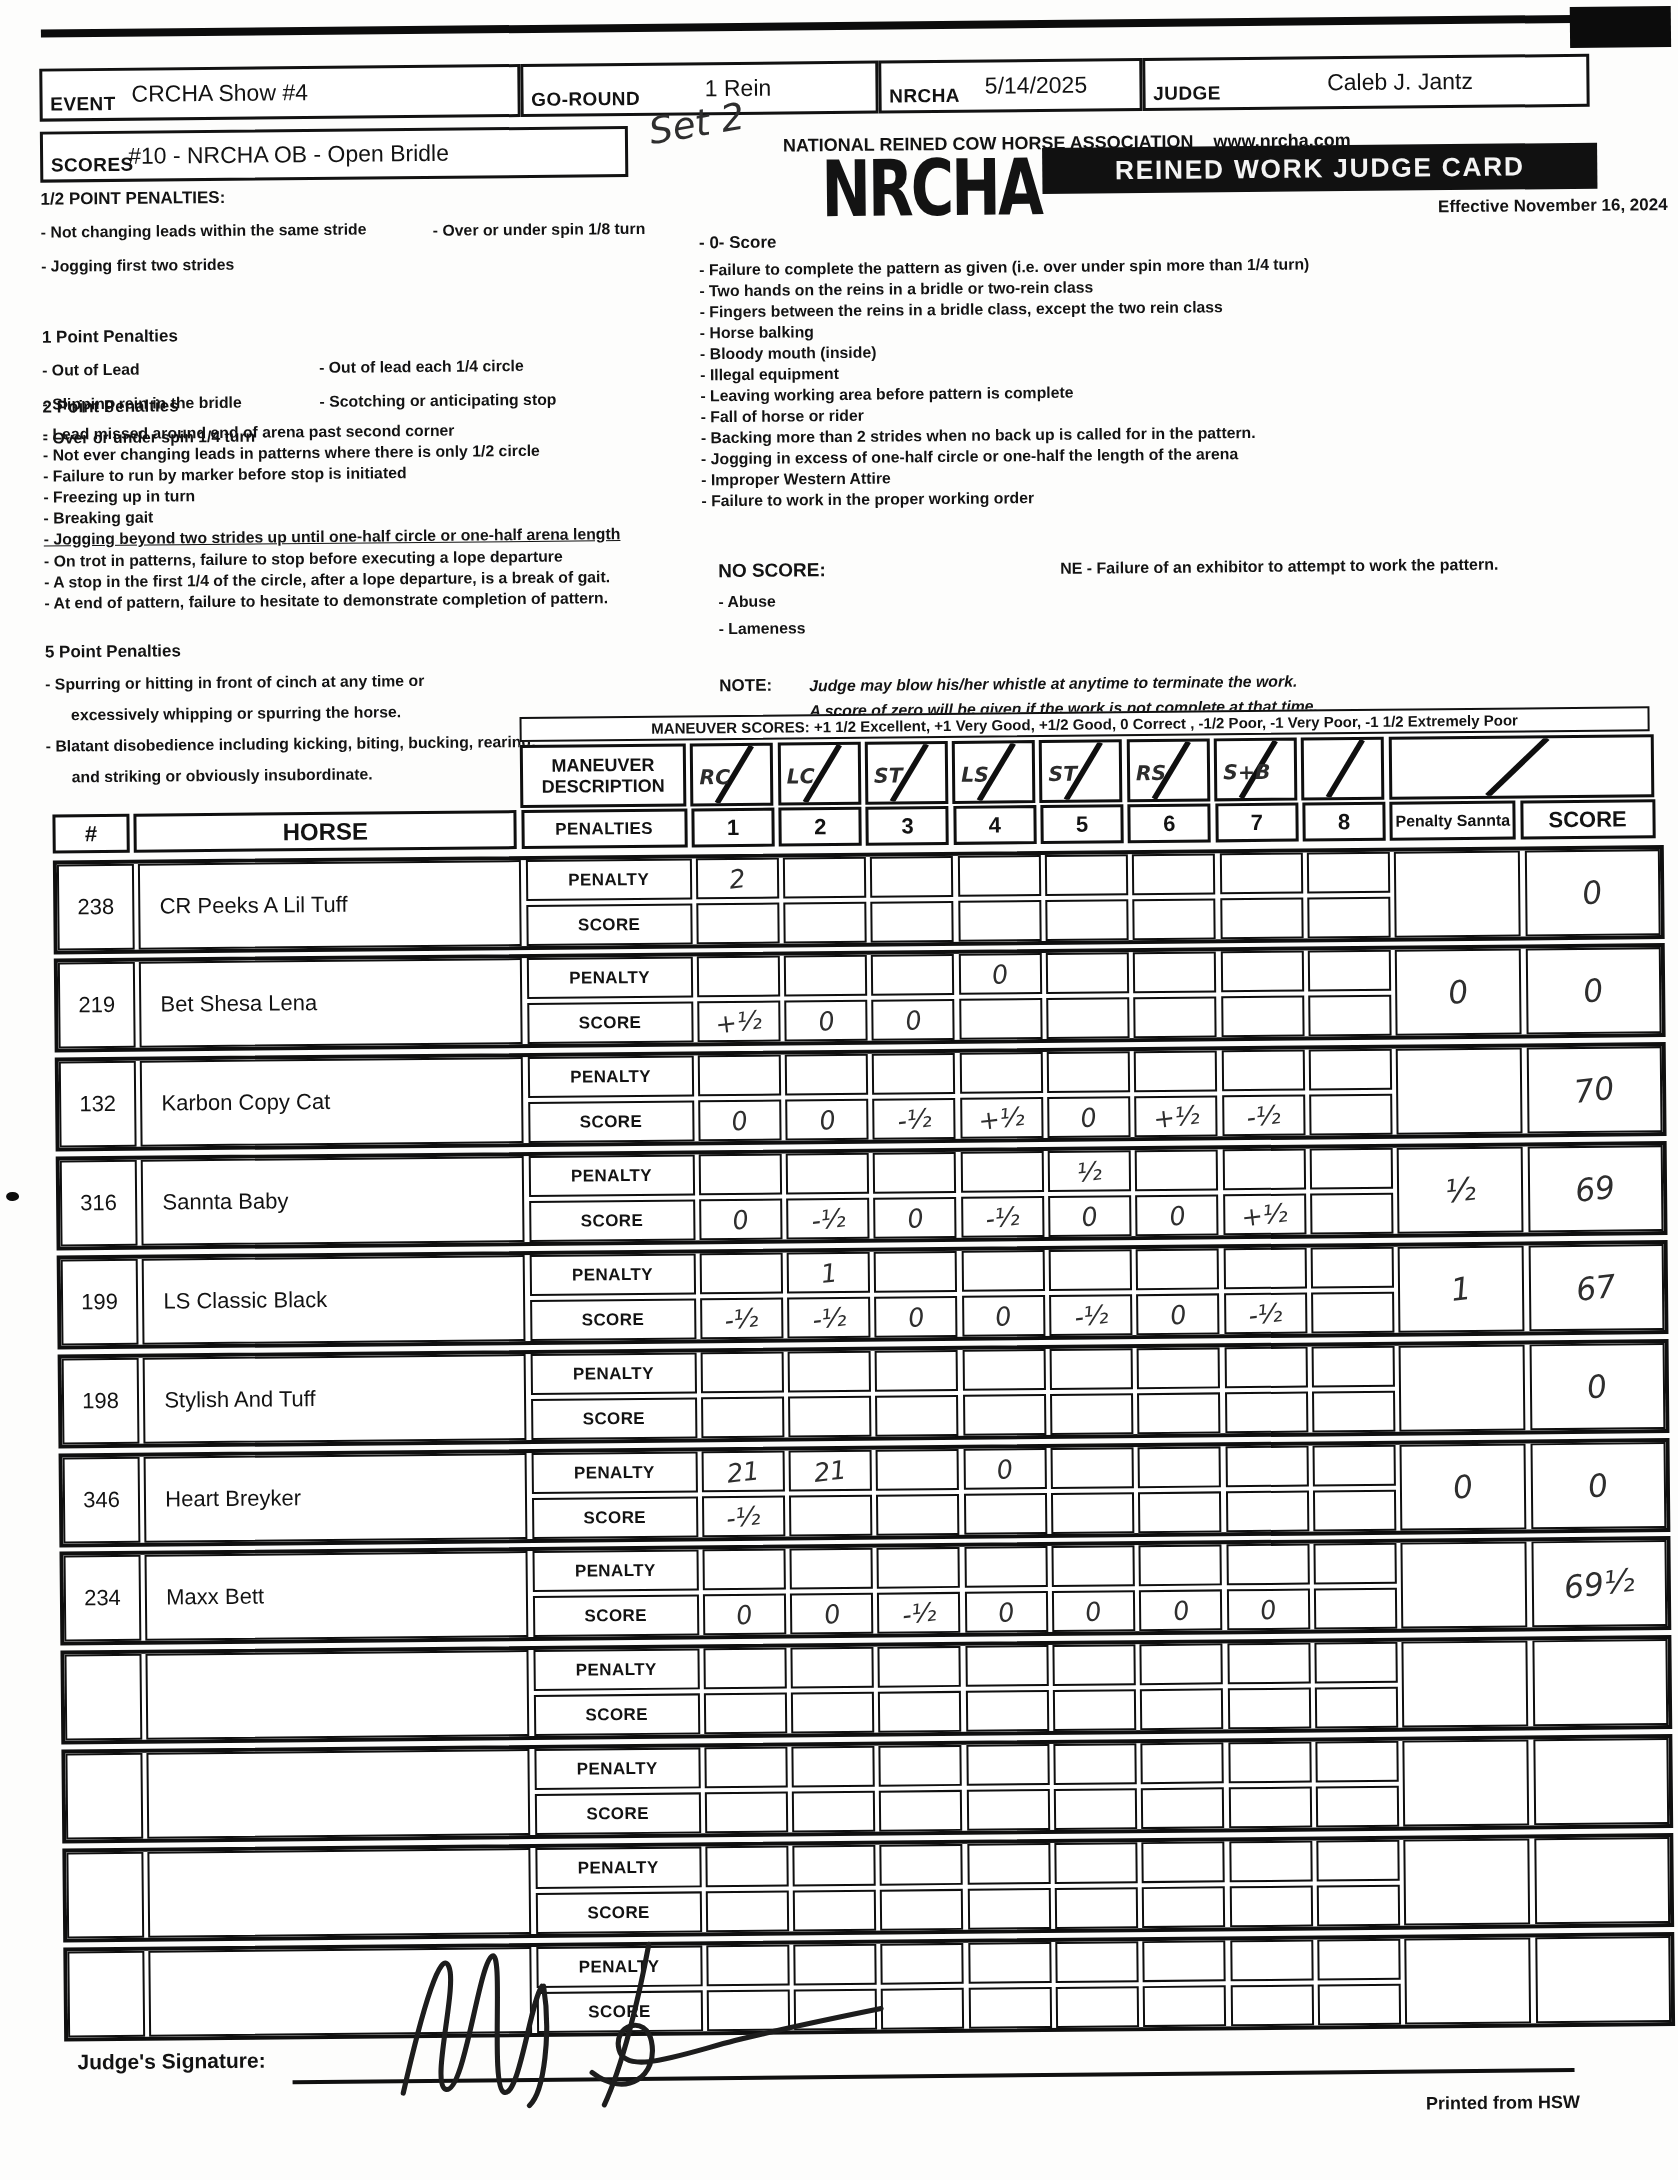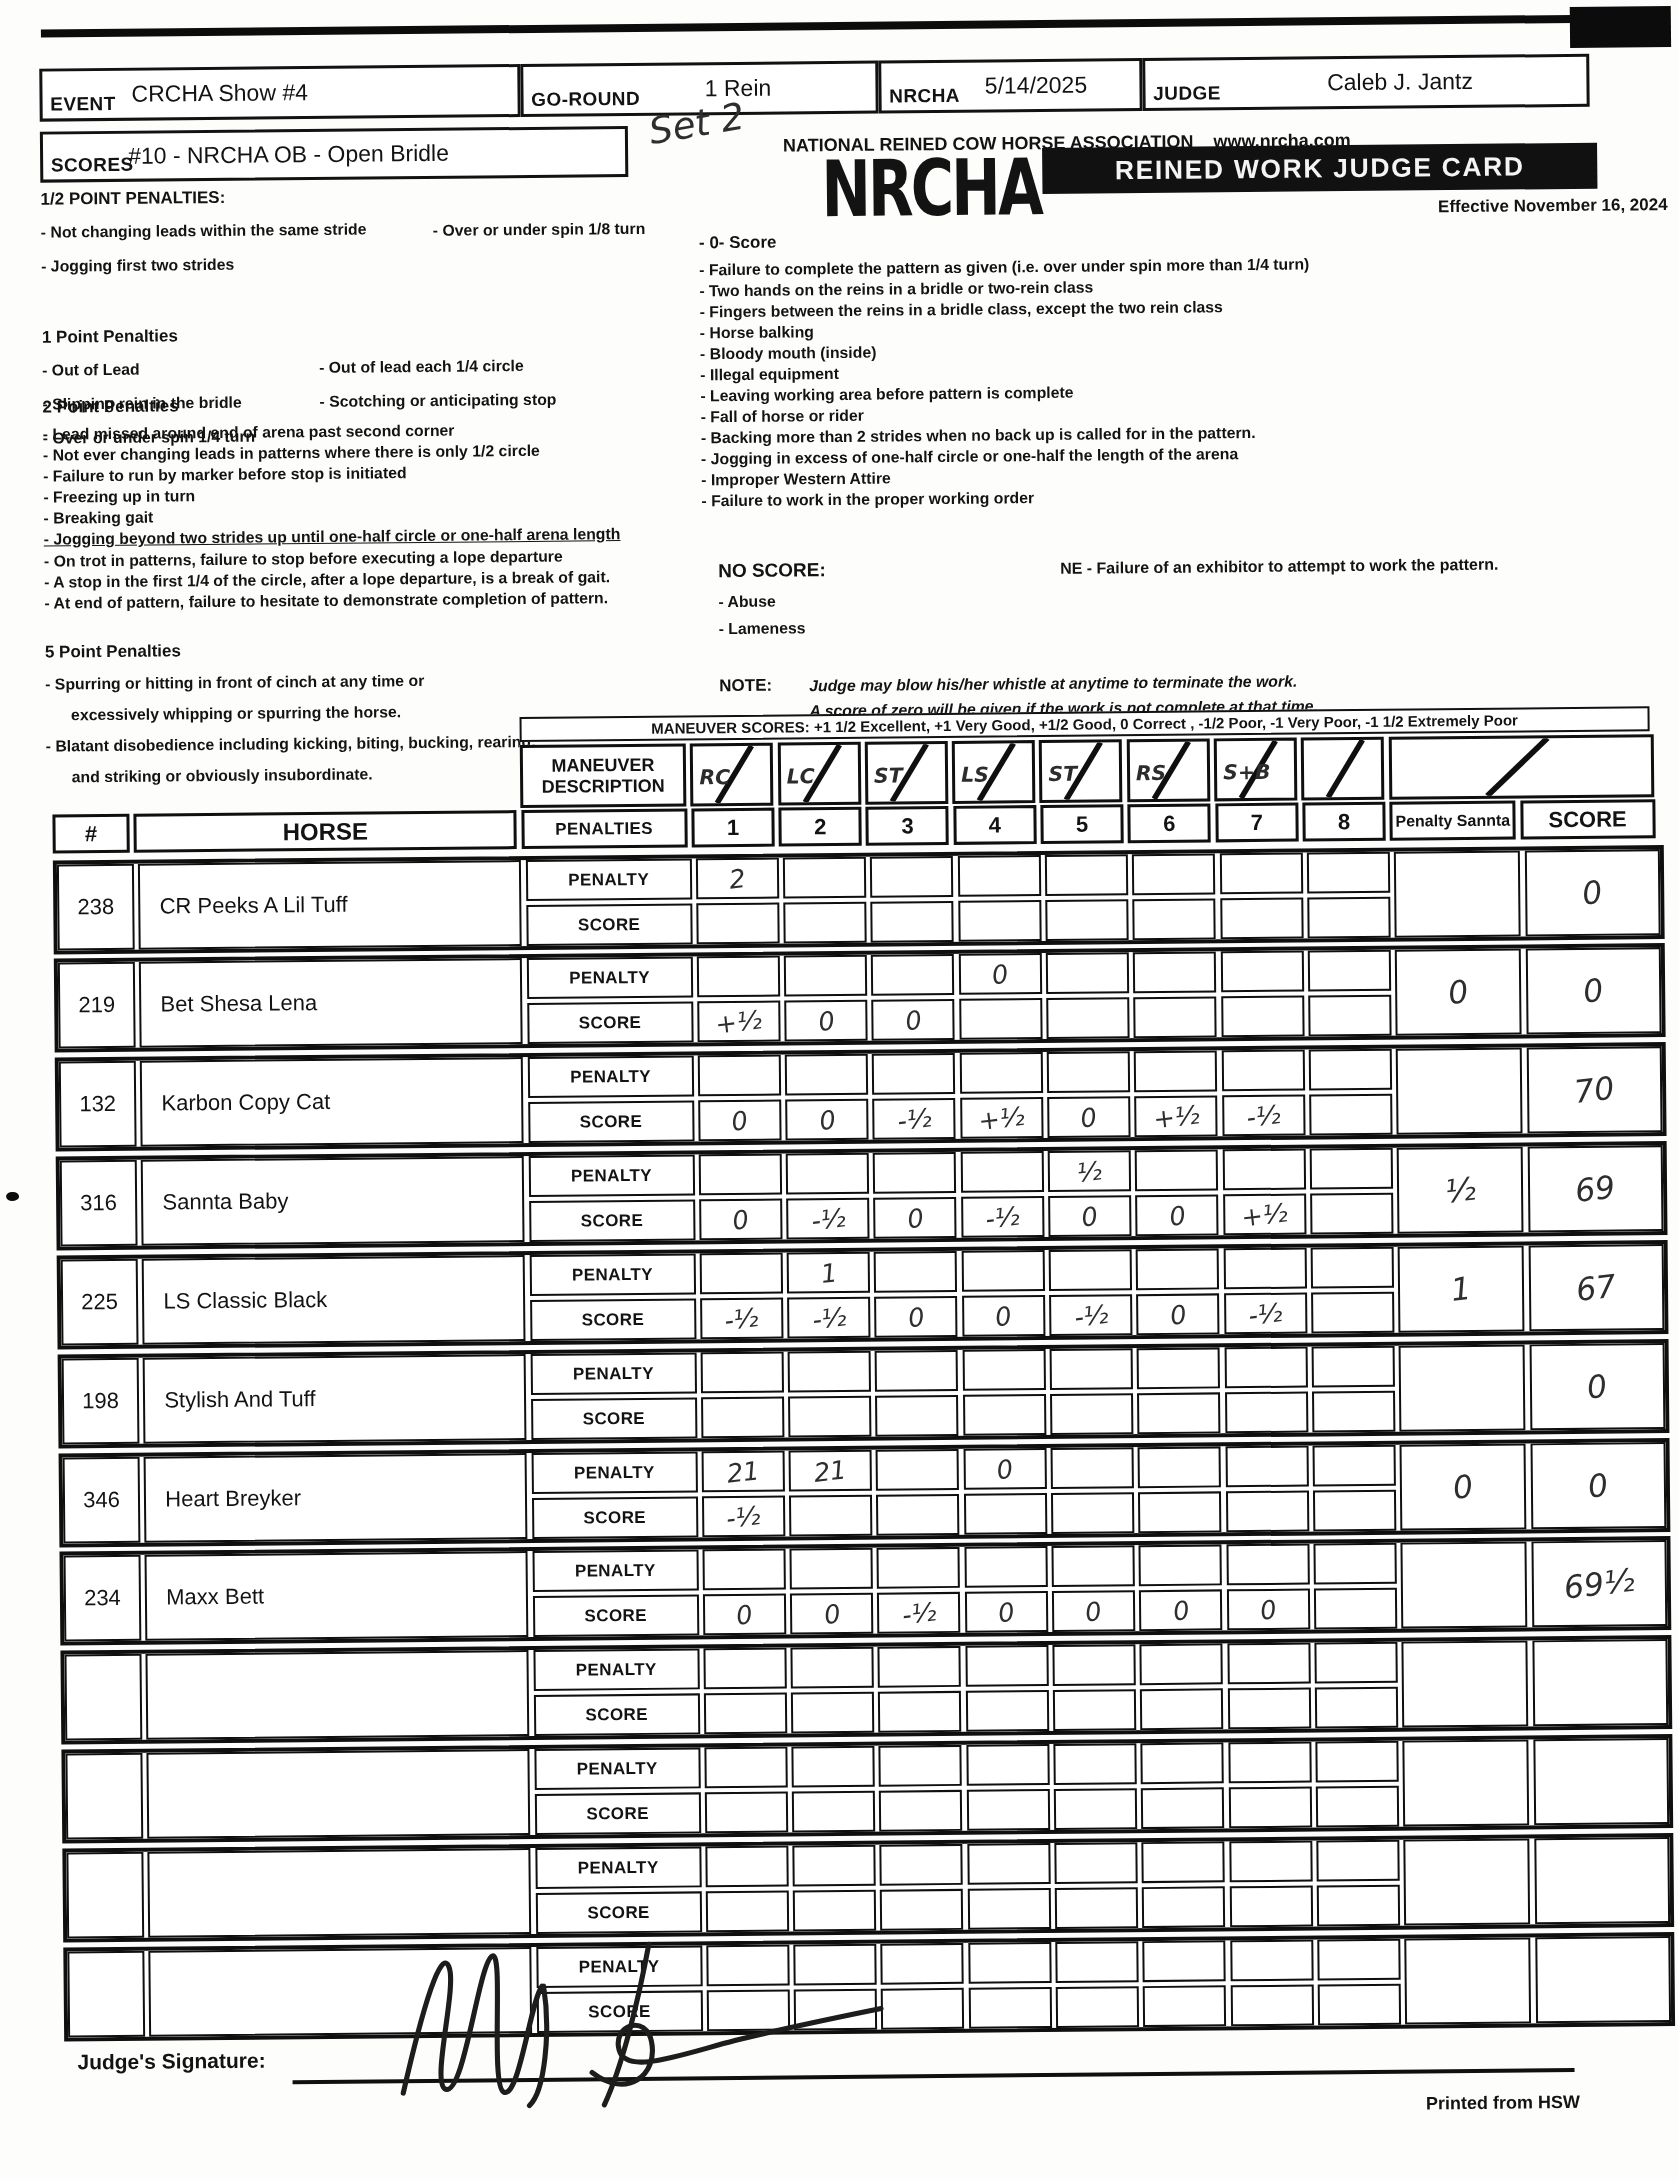--- a/index.html
+++ b/index.html
@@ -454,21 +454,21 @@
         <div class="cell " style="grid-area: 2 / 11;"></div>
         <div class="cell " style="grid-area: 1 / 12 / 3;">
           <span class="hw hw-big">½</span>
         </div>
         <div class="cell " style="grid-area: 1 / 13 / 3;">
           <span class="hw hw-big">69</span>
         </div>
       </div>
       <div class="blk grid" style="top: 1248px;">
         <div class="cell entry-num" style="grid-area: 1 / 1 / 3;">
-          <span class="">225</span>
+          <span class="">199</span>
         </div>
         <div class="cell " style="grid-area: 1 / 2 / 3;">
           <span class="horse-name">LS Classic Black</span>
         </div>
         <div class="cell " style="grid-area: 1 / 3;">
           <span class="mlab">PENALTY</span>
         </div>
         <div class="cell " style="grid-area: 2 / 3;">
           <span class="mlab">SCORE</span>
         </div>

